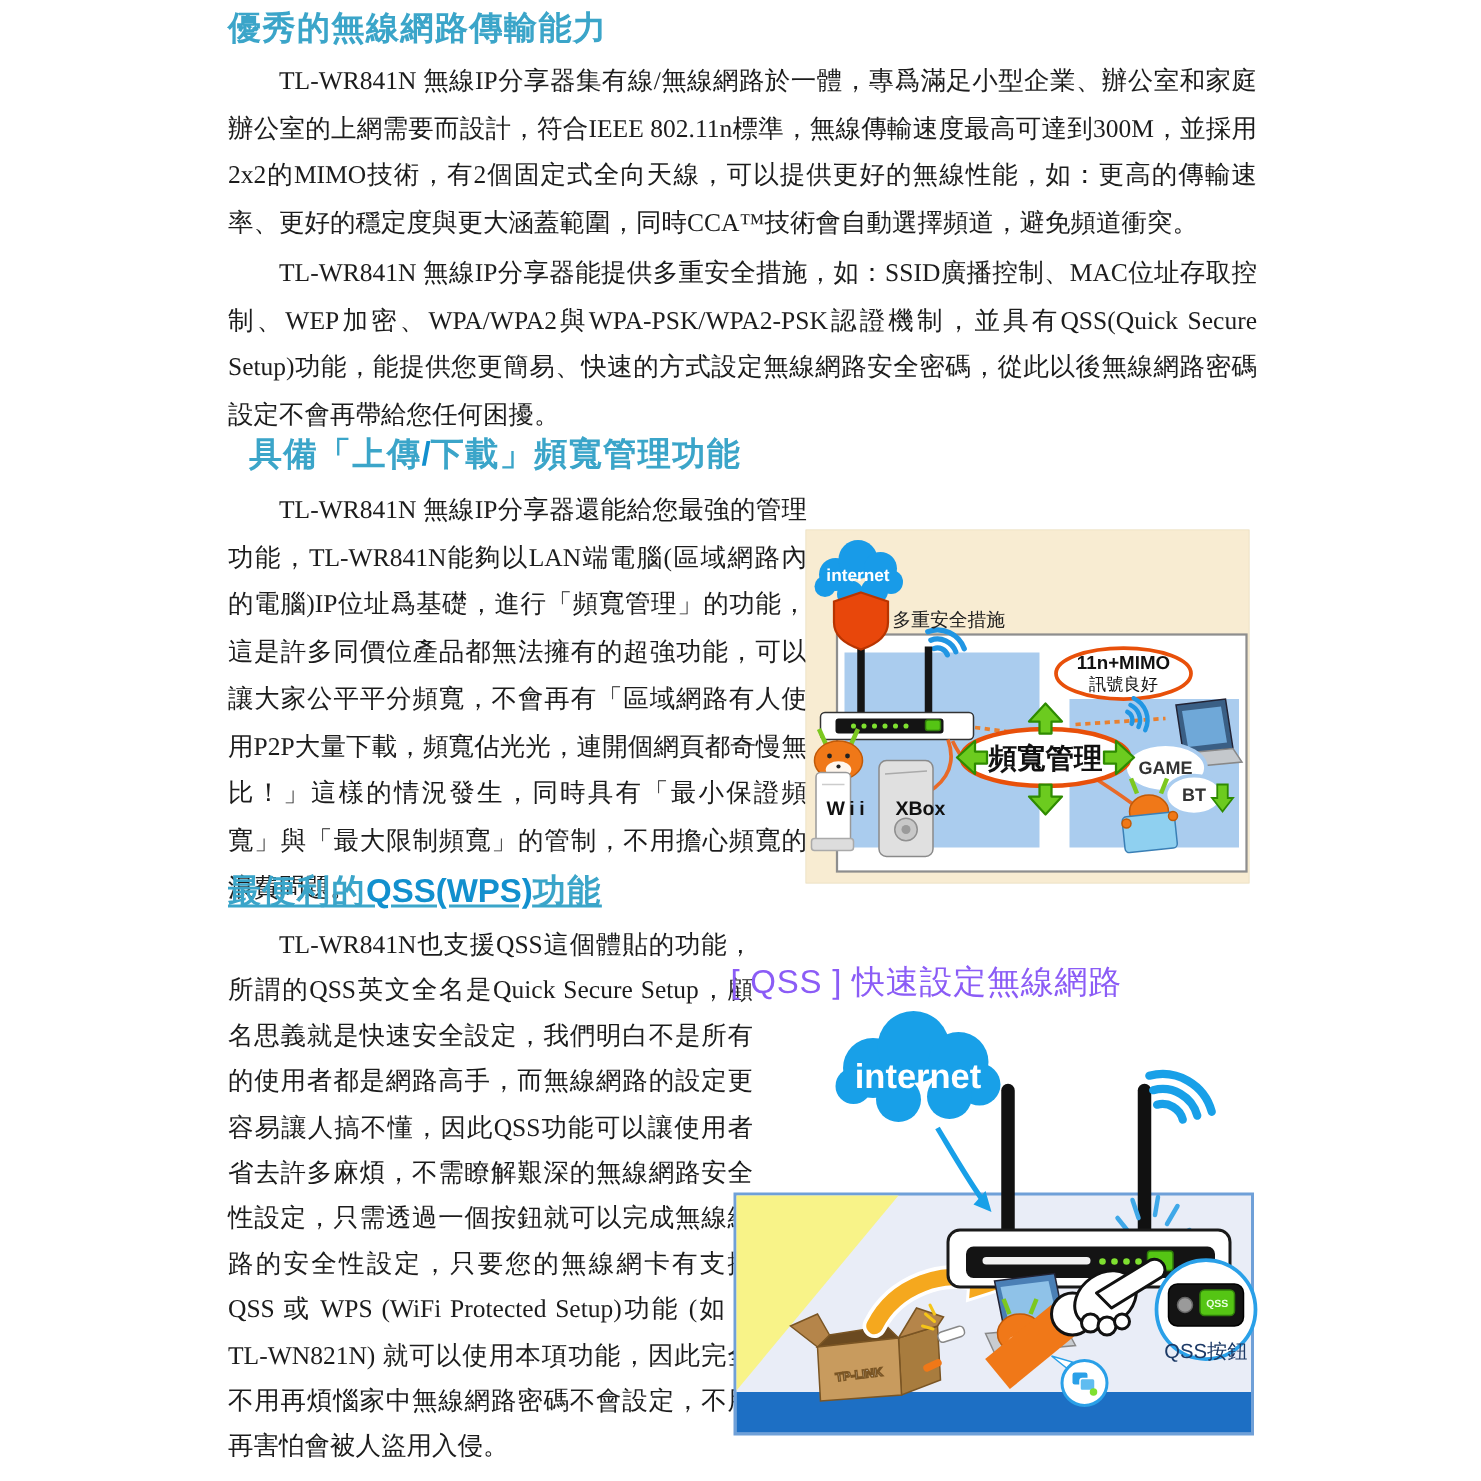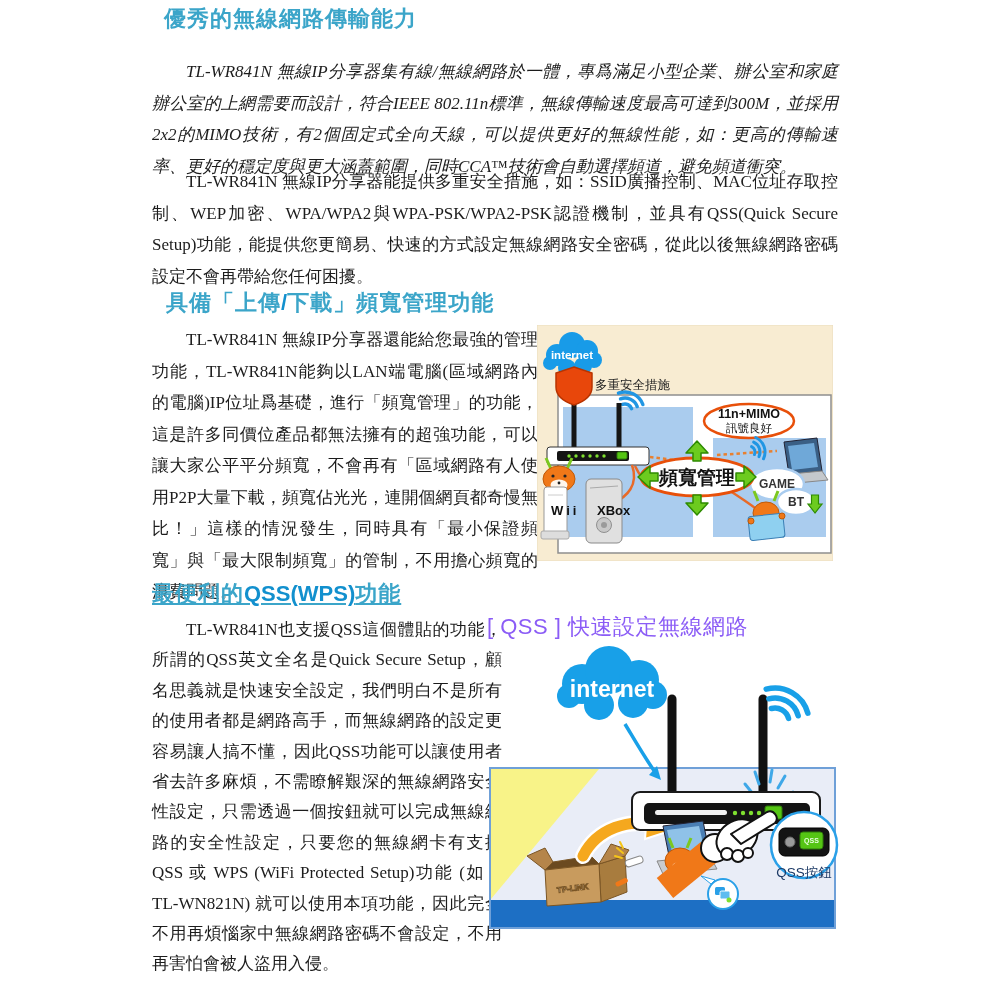--- a/index.html
+++ b/index.html
@@ -2,28 +2,28 @@
 <html><head>
 <meta charset="utf-8">
 <style>
   html,body{margin:0;padding:0;background:#ffffff;}
   .page{position:relative;width:987px;height:987px;background:#fff;overflow:hidden;
         font-family:"Liberation Serif","DejaVu Serif",serif;color:#1c1c1c;}
   .sec-h{position:absolute;margin:0;font-size:22px;font-weight:600;color:#3BA5C9;
          letter-spacing:1px;white-space:nowrap;}
   .sec-h .hb{font-family:"Liberation Sans","DejaVu Sans",sans-serif;font-weight:bold;color:#1290CE;letter-spacing:0;}
   .body{position:absolute;margin:0;font-size:17px;line-height:31.5px;text-align:justify;text-indent:34px;}
-  #p1{left:152px;top:56px;width:686px;font-style:italic;}
+  #p1{left:152px;top:38px;width:686px;}
   #p2{left:152px;top:166px;width:686px;}
-  #h1{left:164px;top:4px;}
+  #h1{left:152px;top:4px;}
   #h2{left:166px;top:288px;}
   #h3{left:152px;top:579px;text-decoration:underline;}
   #s2text{left:152px;top:324px;width:386px;}
   #s3text{left:152px;top:615px;width:350px;line-height:30.4px;}
-  .illus{position:absolute;}
+  .illus{position:absolute;margin-top:28px;}
   #illus1{left:537px;top:325px;width:296px;height:236px;}
   #illus2{left:487px;top:612px;width:396px;height:322px;}
   .qss-title{height:30px;font-size:22px;color:#8b5cf6;letter-spacing:.5px;white-space:nowrap;
              font-family:"Liberation Sans","DejaVu Sans",sans-serif;}
   svg text{font-family:"Liberation Sans","DejaVu Sans",sans-serif;}
 </style>
 </head>
 <body>
 
 <div class="page">

